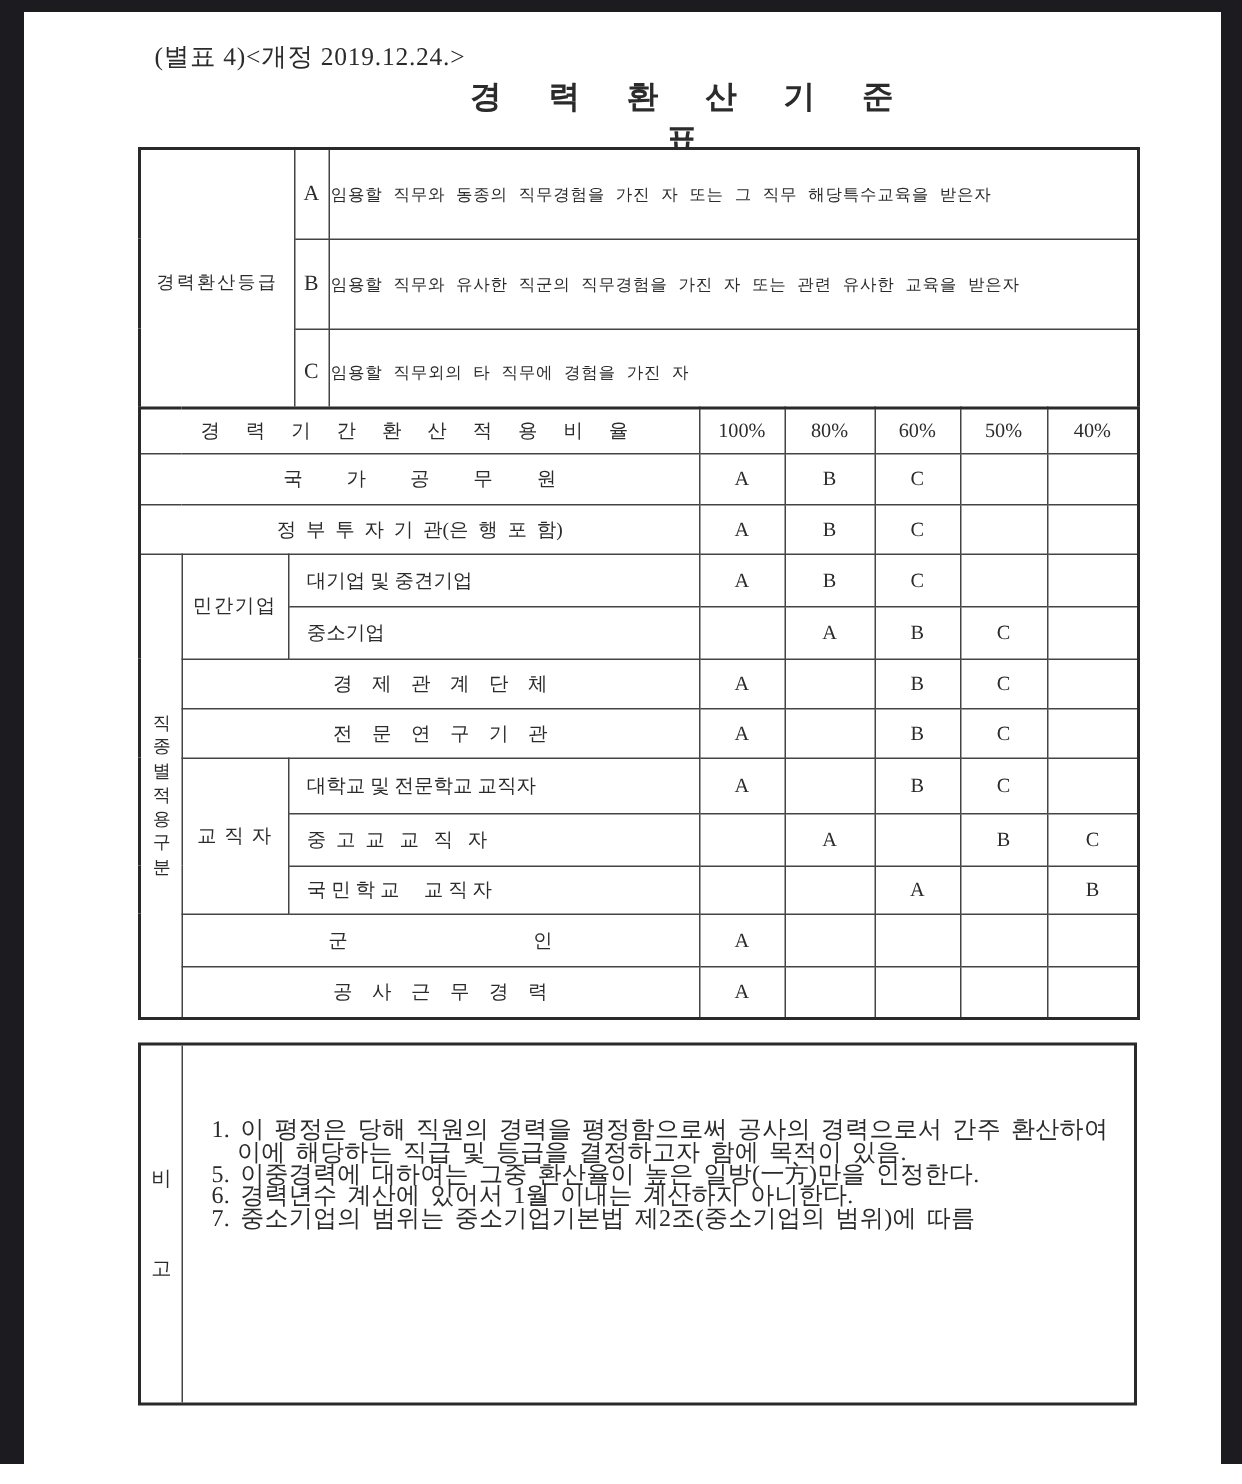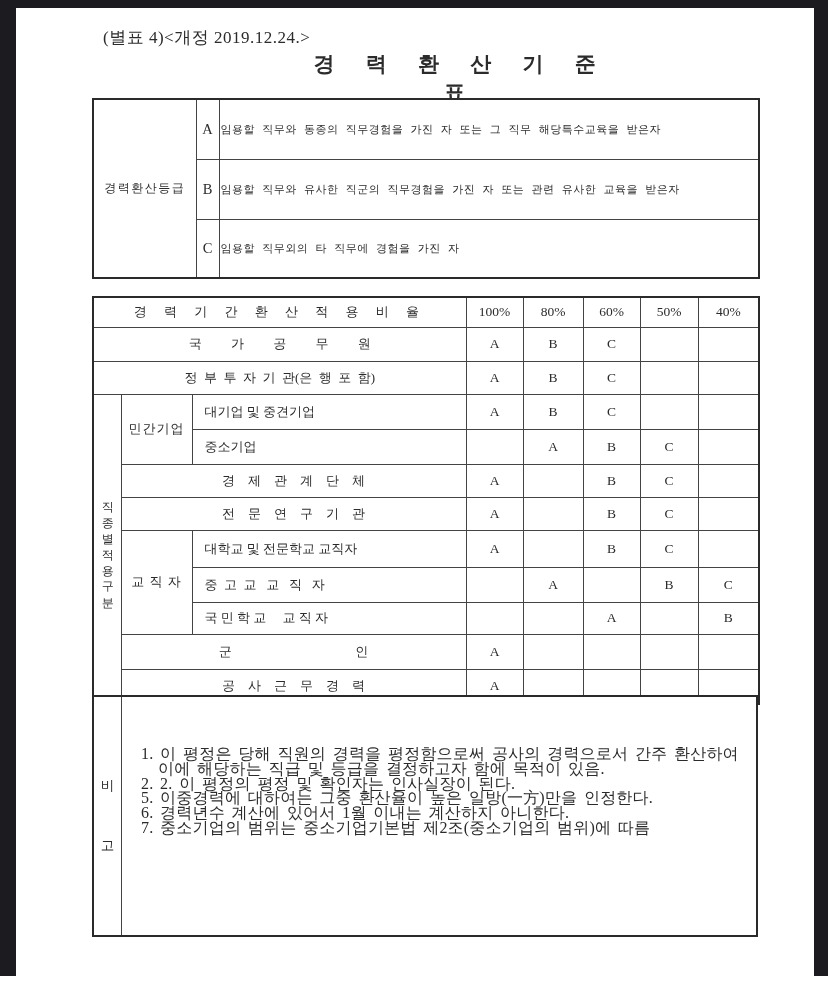--- a/index.html
+++ b/index.html
@@ -29,21 +29,21 @@
   td,th{border:1px solid #444;font-weight:normal;overflow:hidden;}
   .outer{border:2px solid #2a2a2a;}
 
   
   .t1{left:92px;top:98px;width:666px;height:179px;}
   .t1 .side{font-size:12px;letter-spacing:1.5px;text-align:center;}
   .t1 .gr{font-size:14.5px;text-align:center;}
   .t1 .desc{font-size:11px;word-spacing:4px;letter-spacing:0.5px;}
 
   
-  .t2{left:92px;top:296px;width:666px;}
+  .t2{left:92px;top:271px;width:666px;}
   .t2 td{font-size:13px;text-align:center;vertical-align:middle;}
   .t2 .pct{font-size:13.5px;}
   .t2 .lbl{white-space:pre;text-align:center;}
   .t2 .item{text-align:left;padding-left:12px;white-space:pre;}
   .t2 .vside{
     writing-mode:vertical-rl;text-orientation:upright;
     font-size:12px;letter-spacing:4px;text-align:center;padding:0;
   }
   .t2 .grp{font-size:13px;letter-spacing:1px;white-space:pre;}
   .t2 .mark{font-size:13.5px;}
@@ -214,18 +214,17 @@
 </tbody>
   </table>
 
 <div class="t3">
   <div class="t3-side">
     <span>비</span>
     <span>고</span>
   </div>
   <div class="t3-body">
     <div class="note">1. 이 평정은 당해 직원의 경력을 평정함으로써 공사의 경력으로서 간주 환산하여 이에 해당하는 직급 및 등급을 결정하고자 함에 목적이 있음.</div>
-    <div class="note">2. 2. 이 평정의 평정 및 확인자는 인사실장이 된다.</div>
     <div class="note">5. 이중경력에 대하여는 그중 환산율이 높은 일방(一方)만을 인정한다.</div>
     <div class="note">6. 경력년수 계산에 있어서 1월 이내는 계산하지 아니한다.</div>
     <div class="note">7. 중소기업의 범위는 중소기업기본법 제2조(중소기업의 범위)에 따름</div>
   </div>
 </div>
 
 </body></html>

